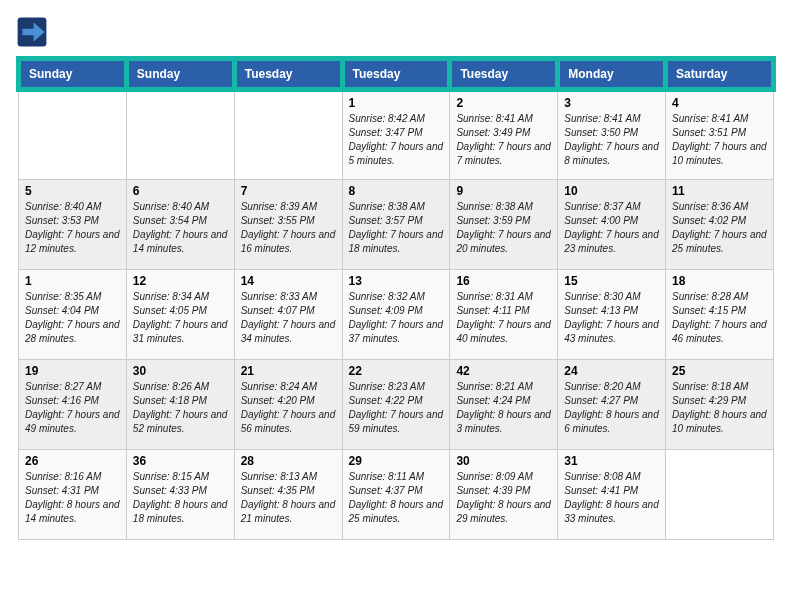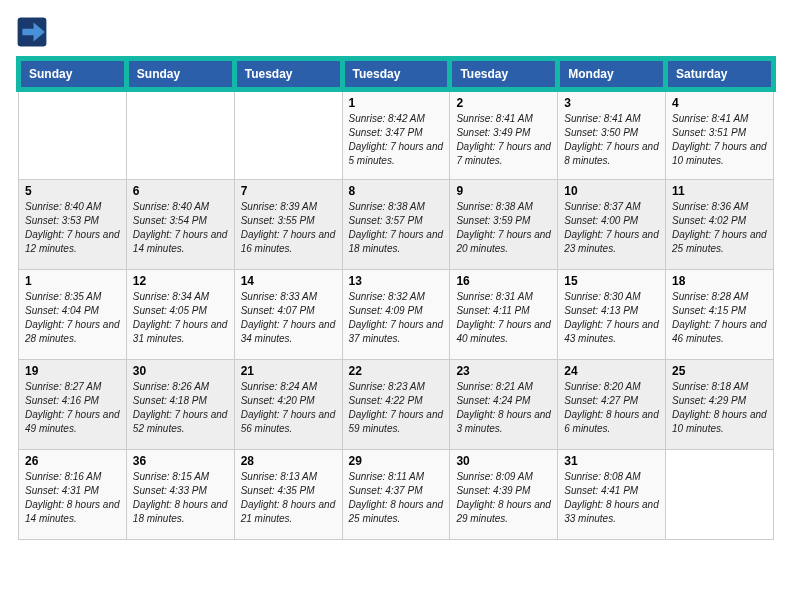--- a/index.html
+++ b/index.html
@@ -213,21 +213,21 @@
         </td>
         <td>
           <span class="day-num">21</span>
           <div class="day-detail">Sunrise: 8:24 AM<br>Sunset: 4:20 PM<br>Daylight: 7 hours and 56 minutes.</div>
         </td>
         <td>
           <span class="day-num">22</span>
           <div class="day-detail">Sunrise: 8:23 AM<br>Sunset: 4:22 PM<br>Daylight: 7 hours and 59 minutes.</div>
         </td>
         <td>
-          <span class="day-num">23</span>
+          <span class="day-num">42</span>
           <div class="day-detail">Sunrise: 8:21 AM<br>Sunset: 4:24 PM<br>Daylight: 8 hours and 3 minutes.</div>
         </td>
         <td>
           <span class="day-num">24</span>
           <div class="day-detail">Sunrise: 8:20 AM<br>Sunset: 4:27 PM<br>Daylight: 8 hours and 6 minutes.</div>
         </td>
         <td>
           <span class="day-num">25</span>
           <div class="day-detail">Sunrise: 8:18 AM<br>Sunset: 4:29 PM<br>Daylight: 8 hours and 10 minutes.</div>
         </td>

